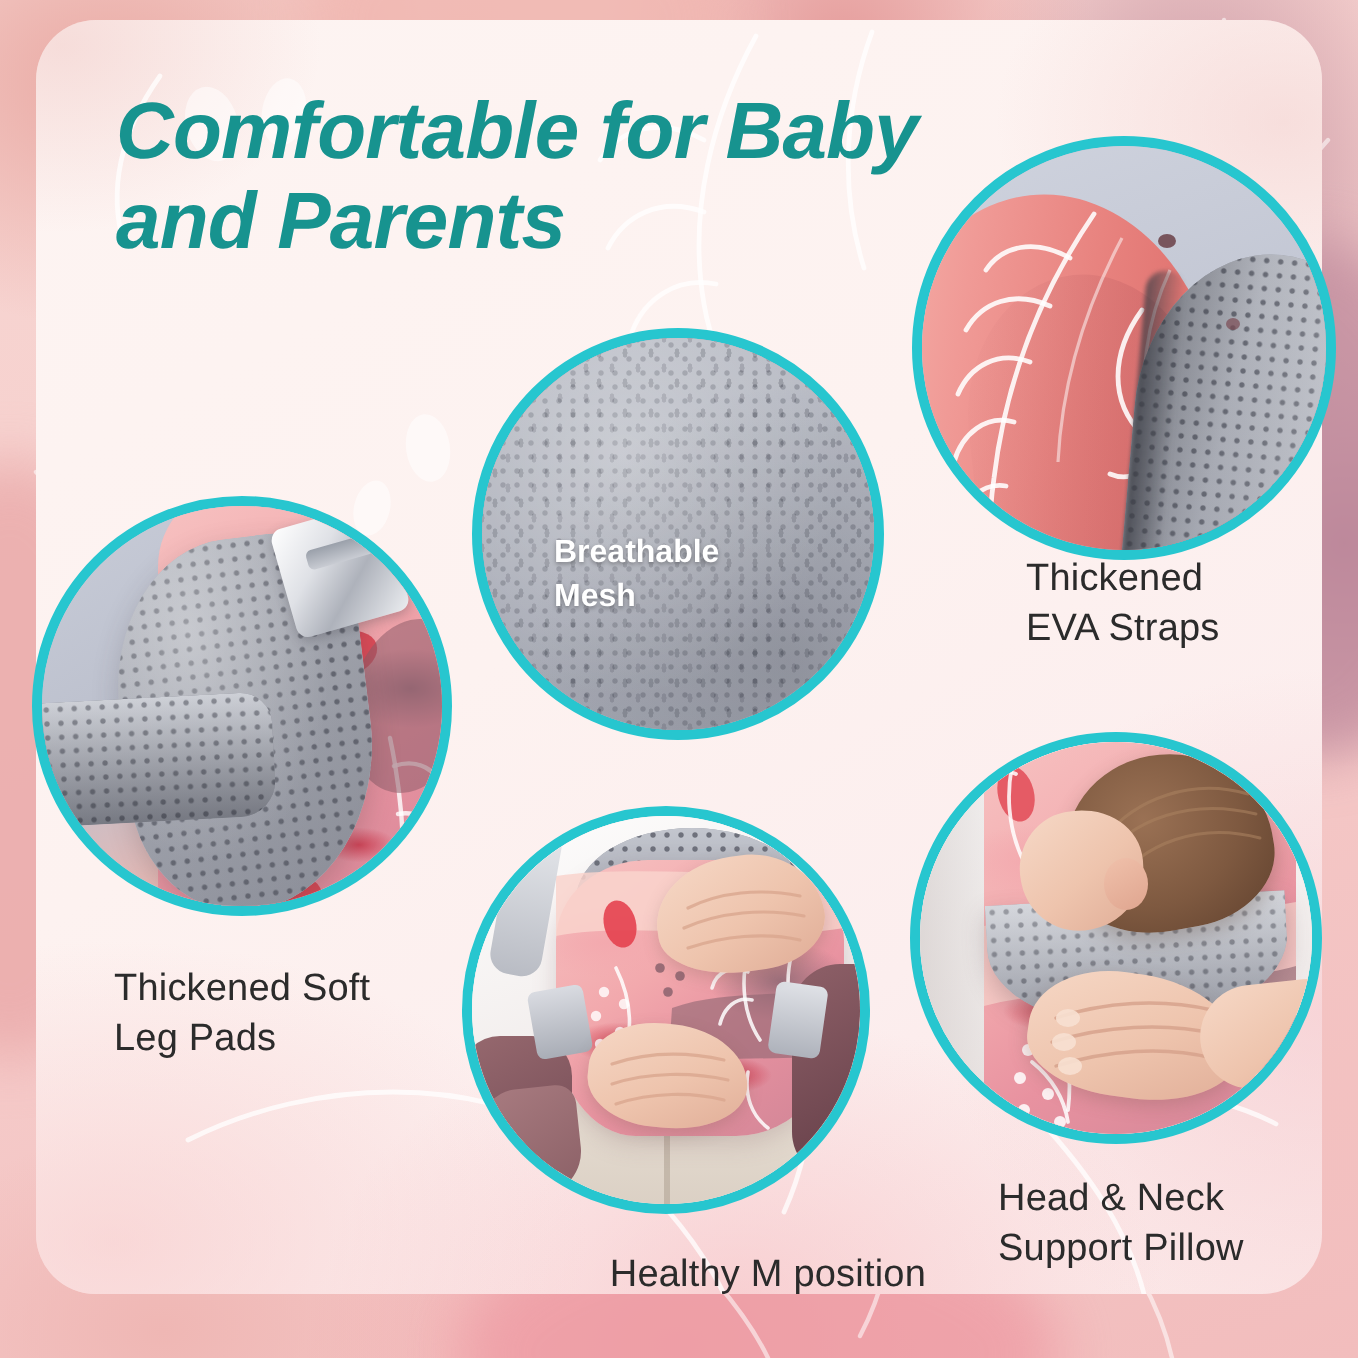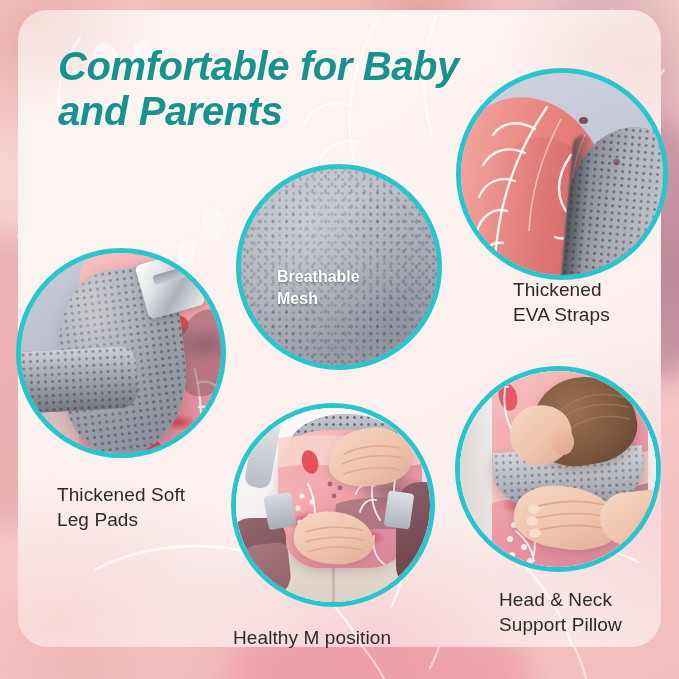--- a/index.html
+++ b/index.html
@@ -468,21 +468,21 @@
             <path d="M14 40 C32 34 52 34 68 38"></path>
           </g>
         </svg>
 
         <div style="position:absolute;
              left:6px; top:136px; width:48px; height:54px; border-radius:18px 10px 22px 20px;
              background:linear-gradient(150deg,#a87b80 0%,#8b6066 100%); transform:rotate(-6deg);"></div>
         <div class="skin" style="left:10px; top:172px; width:34px; height:26px; border-radius:14px;"></div>
       </div>
     </div>
-    <div class="caption" style="left:233px; top:625px; width:230px; text-align:left;">Healthy M position</div>
+    <div class="caption" style="left:233px; top:625px; width:230px; text-align:right;">Healthy M position</div>
   </div>
 
   <div class="feature">
     <div class="circle" style="left:455px; top:366px; width:206px; height:206px; background:#f0e9e6;">
       <div class="photo">
         <div style="position:absolute;inset:0;
              background:linear-gradient(165deg,#f2ebe7 0%,#ece2df 50%,#e4d8d5 100%);"></div>
 
         <div class="shirt" style="left:-12px; top:-12px; right:-12px; bottom:-12px;
                     background:linear-gradient(150deg,#ffffff 0%,#f4f0ef 55%,#e8e1e0 100%);"></div>

